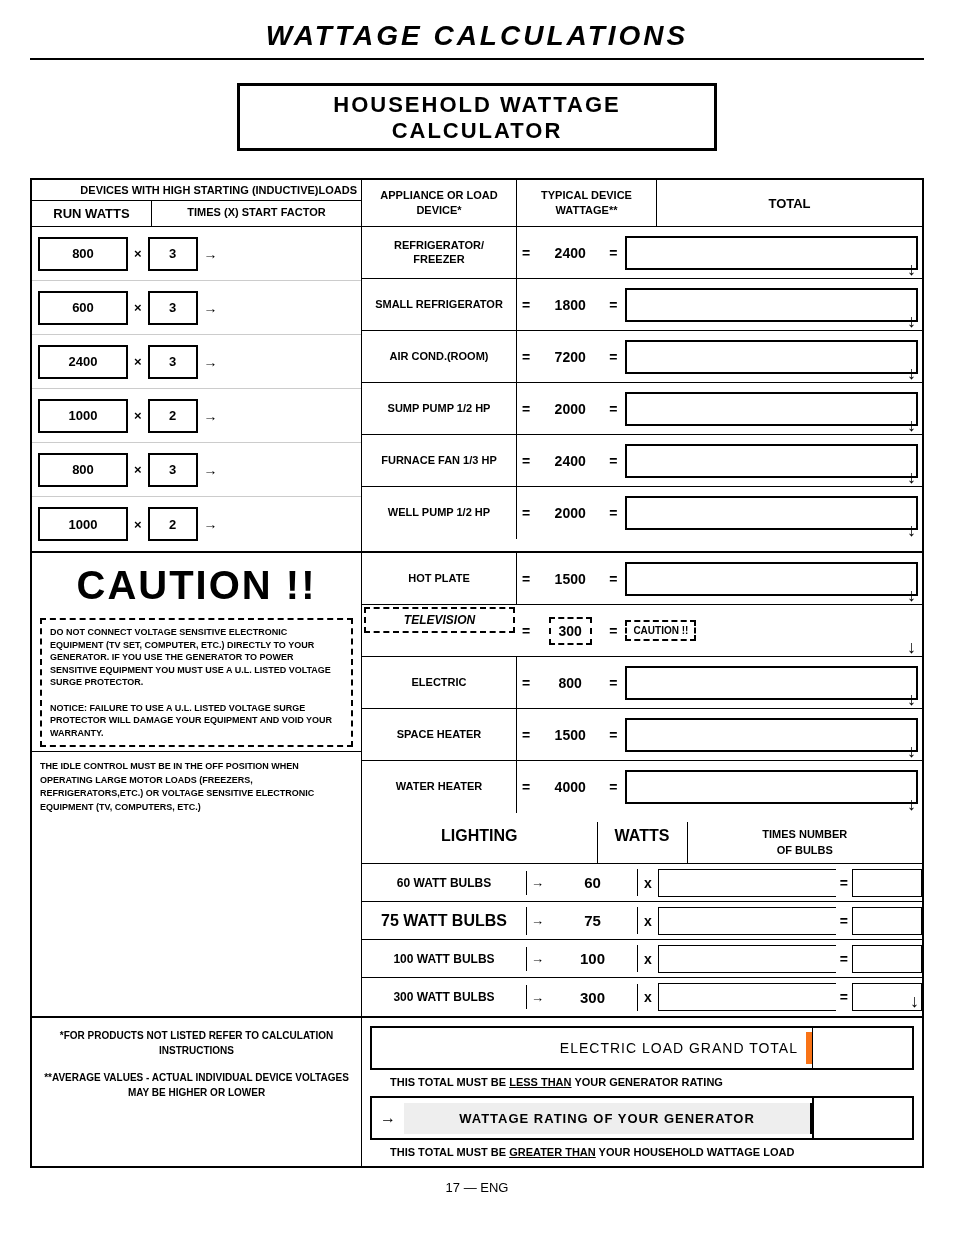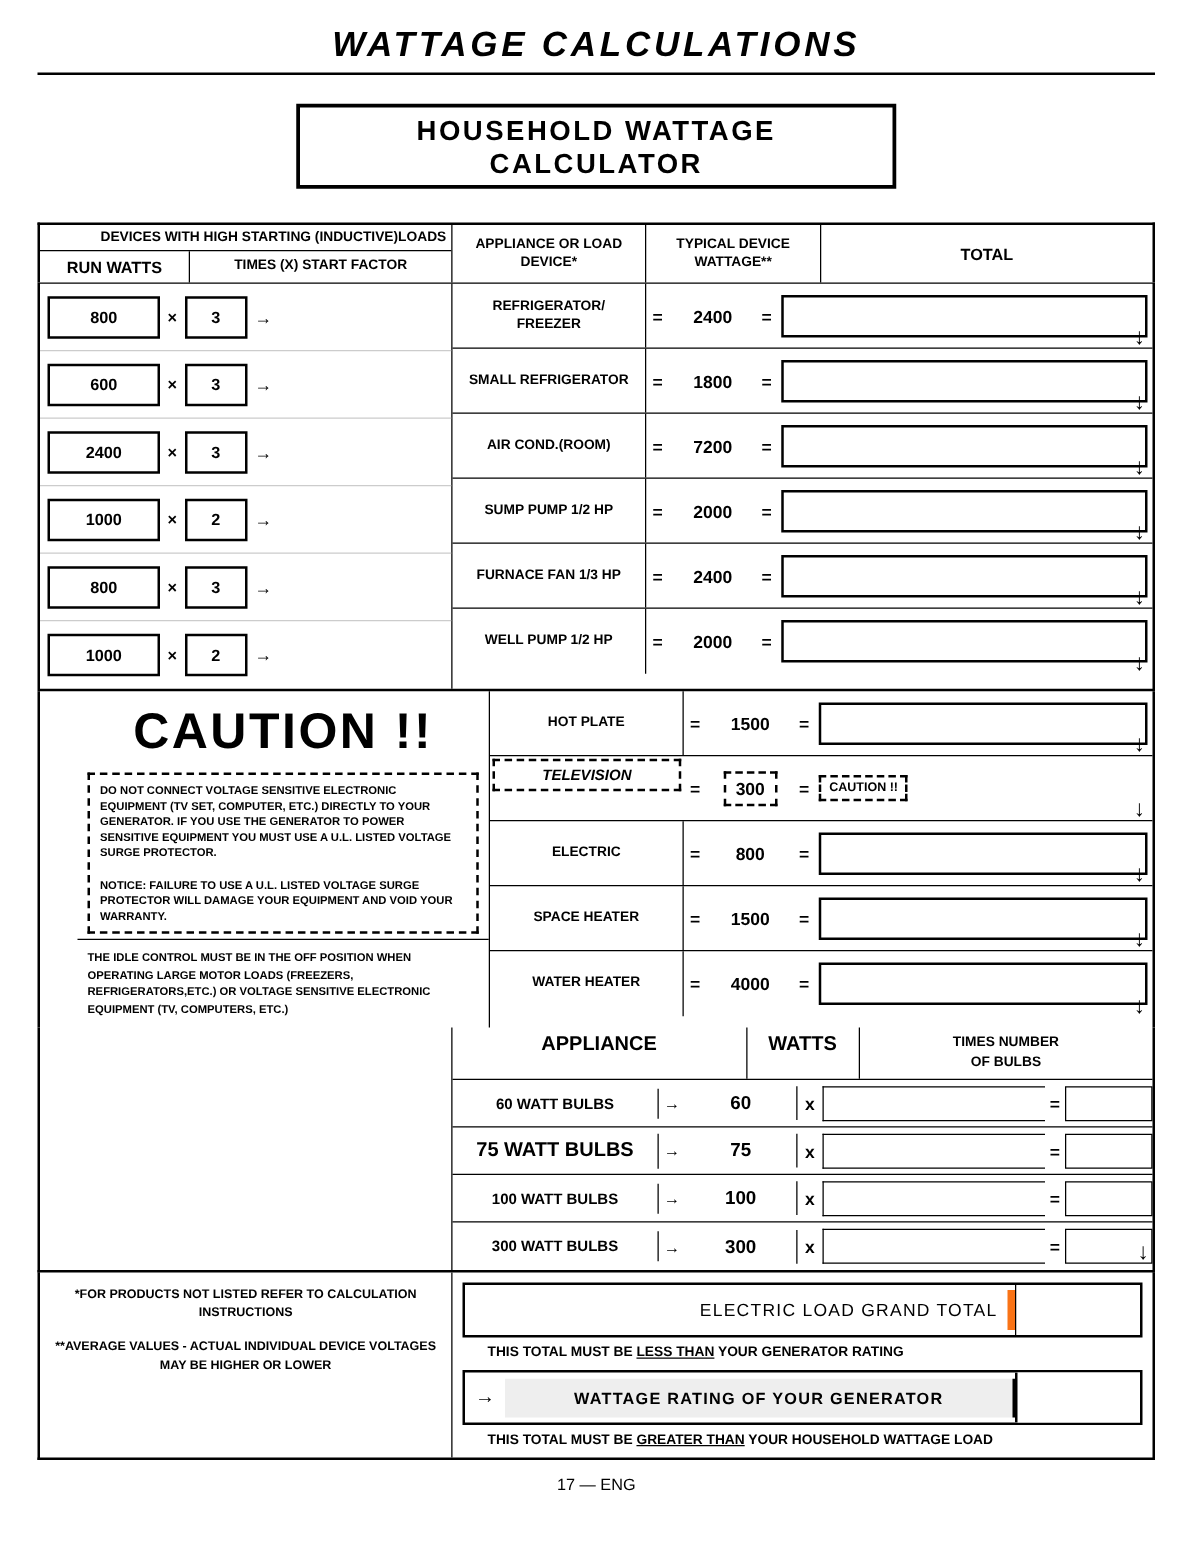--- a/index.html
+++ b/index.html
@@ -118,21 +118,20 @@
       font-size: 18px;
       line-height: 1;
     }
 
     
     .caution-section {
       display: flex;
       width: 100%;
       border-left: 2px solid #000;
       border-right: 2px solid #000;
-      padding-left: 30px;
     }
 
     .caution-left {
       width: 330px;
       flex-shrink: 0;
       border-right: 1.5px solid #000;
     }
 
     .caution-title-block {
       text-align: center;
@@ -501,21 +500,21 @@
 
   <div class="lighting-section">
 
     <div class="lighting-left">
       
     </div>
 
     <div class="lighting-right">
 
       <div style="display:flex; border-bottom:1.5px solid #000;">
-        <div style="flex:1; text-align:center; padding:5px; font-size:16px; font-weight:bold; border-right:1.5px solid #000;">APPLIANCE</div>
+        <div style="flex:1; text-align:center; padding:5px; font-size:16px; font-weight:bold; border-right:1.5px solid #000;">LIGHTING</div>
         <div style="width:90px; text-align:center; padding:5px; font-size:16px; font-weight:bold; border-right:1.5px solid #000;">WATTS</div>
         <div style="flex:1; text-align:center; padding:5px; font-size:11px; font-weight:bold; line-height:1.4;">TIMES NUMBER<br>OF BULBS</div>
       </div>
 
       <div style="display:flex; align-items:center; border-bottom:1px solid #000; min-height:38px;">
         <div style="flex:1; text-align:center; border-right:1.5px solid #000; padding:5px; font-size:12px; font-weight:bold; display:flex; align-items:center; justify-content:center;">60 WATT BULBS</div>
         <span style="padding:0 4px; font-size:13px;">→</span>
         <div style="width:90px; text-align:center; border-right:1.5px solid #000; padding:5px; font-size:15px; font-weight:bold; display:flex; align-items:center; justify-content:center;">60</div>
         <div style="padding:0 6px; font-size:14px; font-weight:bold;">x</div>
         <input style="flex: 1 1 0%; height: 28px; border-top: 1.5px solid rgb(0, 0, 0); border-bottom: 1.5px solid rgb(0, 0, 0); border-left: 1.5px solid rgb(0, 0, 0); border-image: initial; border-right: none;">

